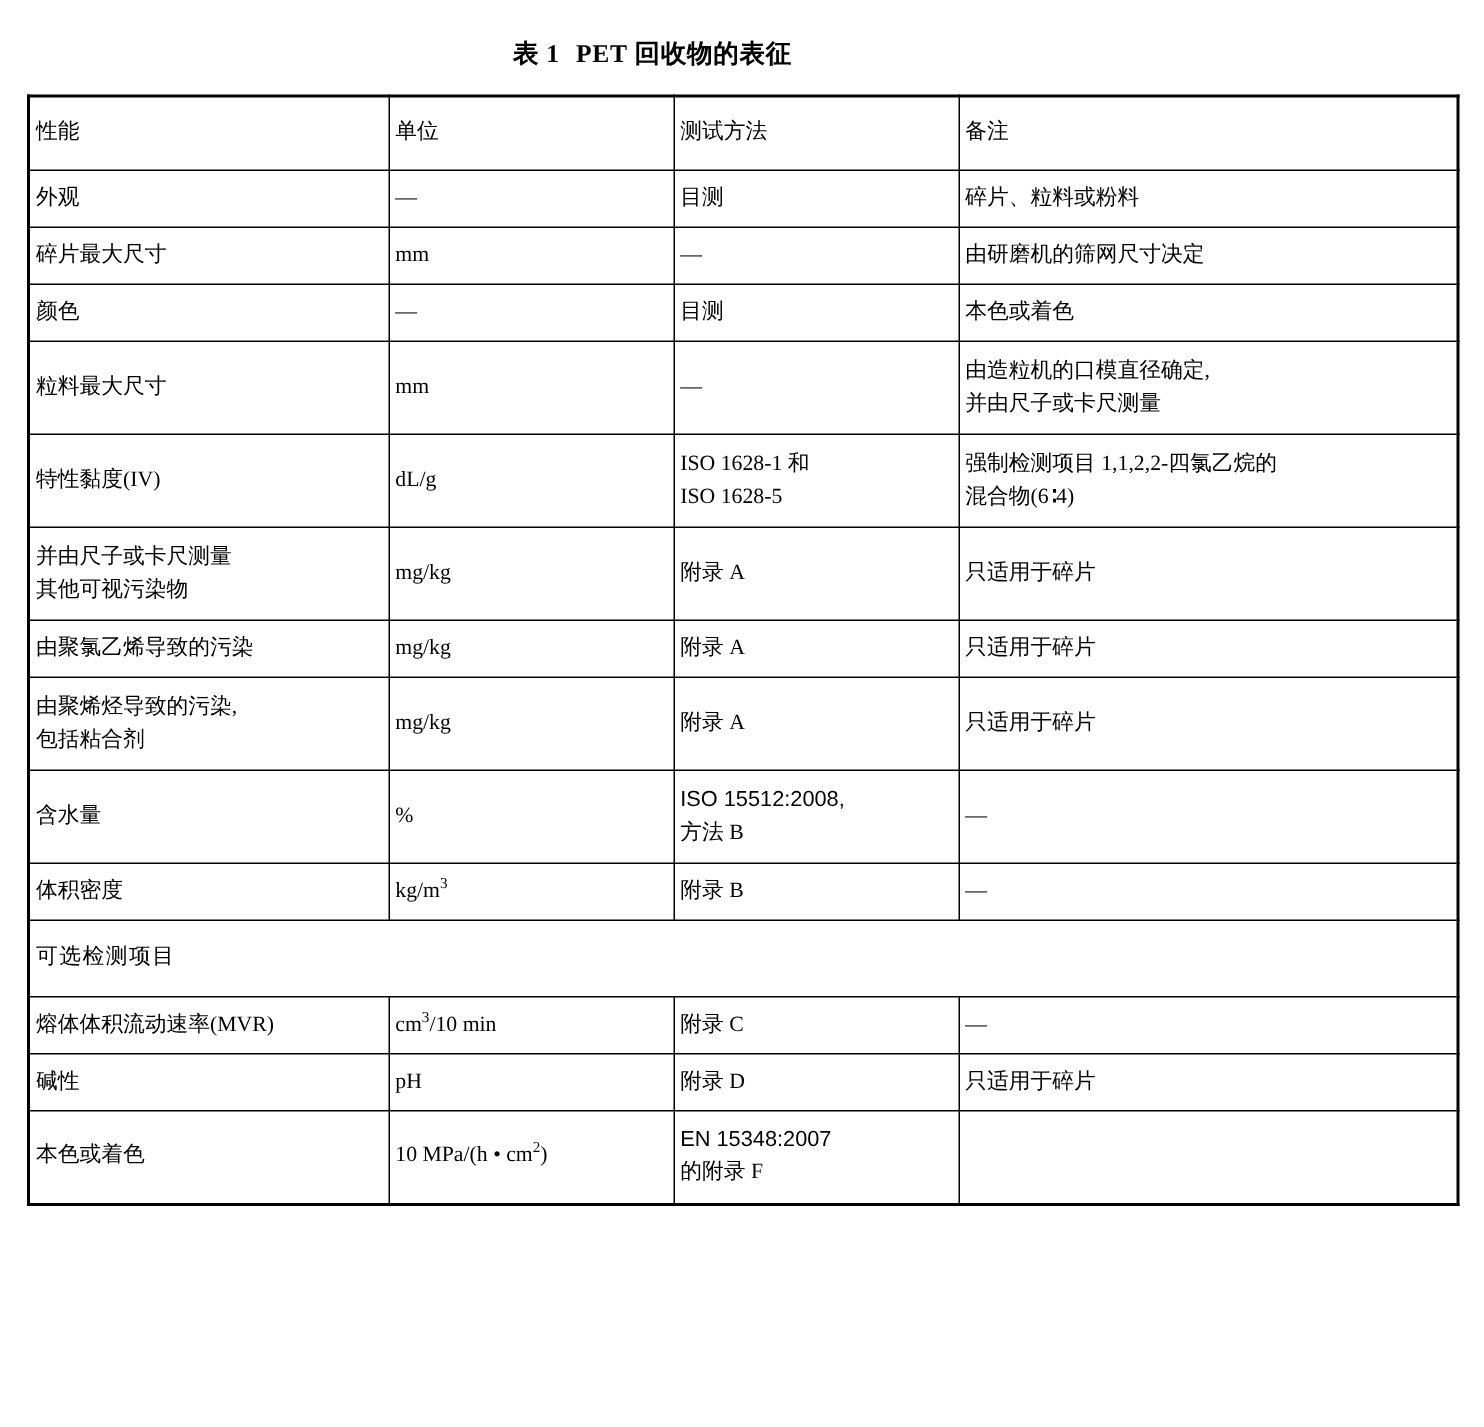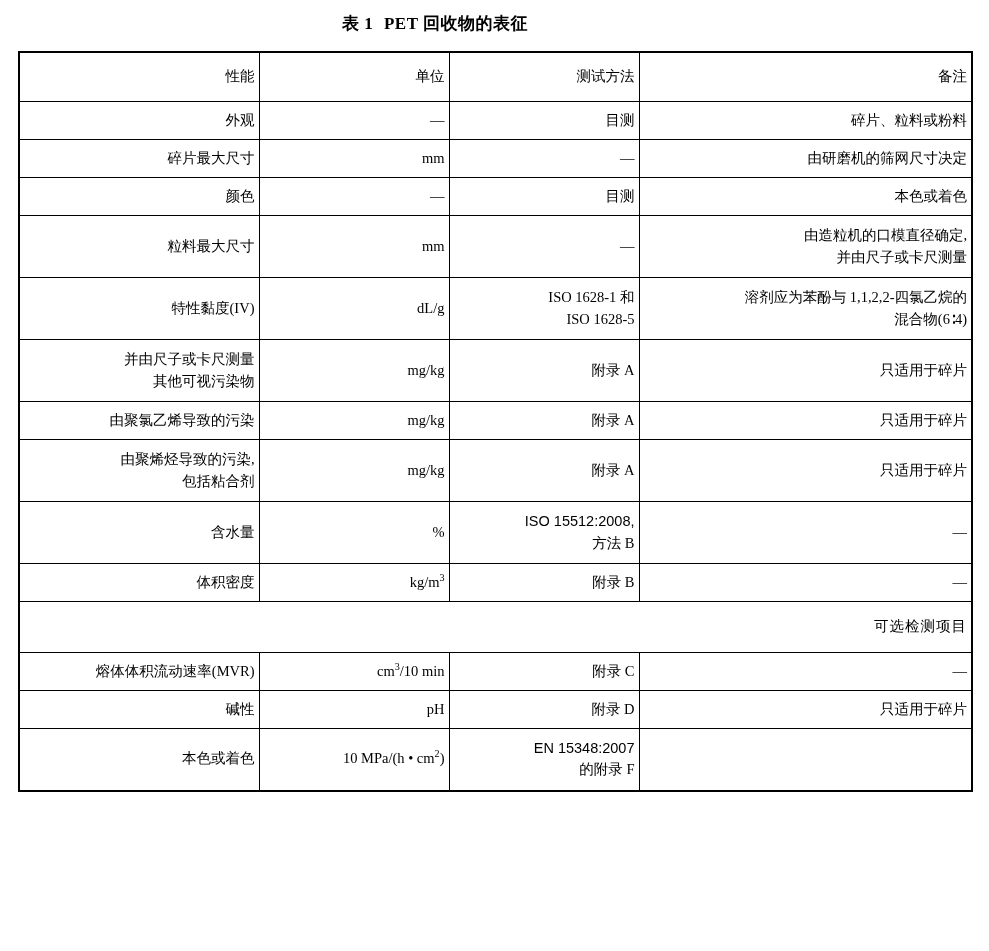--- a/index.html
+++ b/index.html
@@ -12,21 +12,21 @@
     height: 951px;
     font-family: "Liberation Serif", "DejaVu Serif", serif;
     color: #000000;
     overflow: hidden;
   }
   .page {
     position: relative;
     width: 870px;
     height: 951px;
     box-sizing: border-box;
-    padding: 0 18px;
+    padding: 12px 18px;
   }
   .table-caption {
     text-align: center;
     font-size: 17px;
     font-weight: bold;
     letter-spacing: 0.5px;
     padding-top: 12px;
     padding-bottom: 16px;
     font-family: "Liberation Serif", "DejaVu Serif", serif;
   }
@@ -35,21 +35,21 @@
   }
   table.spec {
     width: 953px;
     margin: 0 auto;
     border-collapse: collapse;
     table-layout: fixed;
     border: 2px solid #000;
   }
   table.spec td, table.spec th {
     border: 1px solid #000;
-    text-align: right;
+    text-align: left;
     vertical-align: middle;
     font-size: 14.5px;
     font-weight: normal;
     line-height: 1.5;
     padding: 6px 4px;
     font-family: "Liberation Serif", "DejaVu Serif", serif;
   }
   table.spec thead th {
     height: 36px;
   }
@@ -139,21 +139,21 @@
       </tr>
 
       <tr class="rowh-3">
         <td>特性黏度(IV)</td>
         <td class="latin">dL/g</td>
         <td class="two-line latin">
           <div>ISO 1628-1 和</div>
           <div>ISO 1628-5</div>
         </td>
         <td class="two-line">
-          <div>溶剂应为苯酚与 1,1,2,2-四氯乙烷的</div>
+          <div>强制检测项目 1,1,2,2-四氯乙烷的</div>
           <div>混合物(6∶4)</div>
         </td>
       </tr>
 
       <tr class="rowh-3">
         <td class="two-line">
           <div>并由尺子或卡尺测量</div>
           <div>其他可视污染物</div>
         </td>
         <td class="latin">mg/kg</td>

